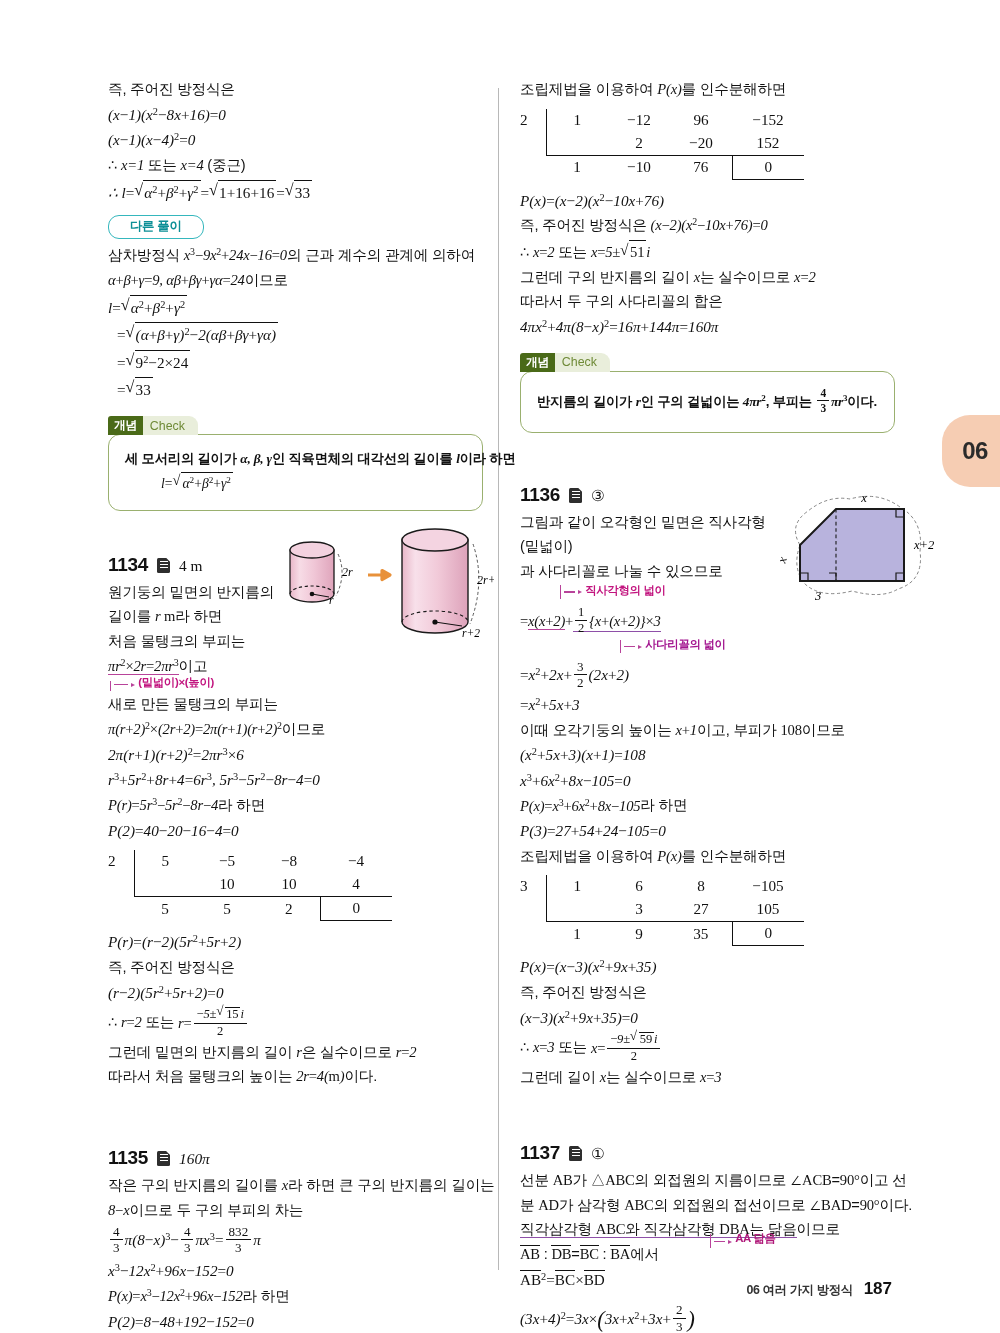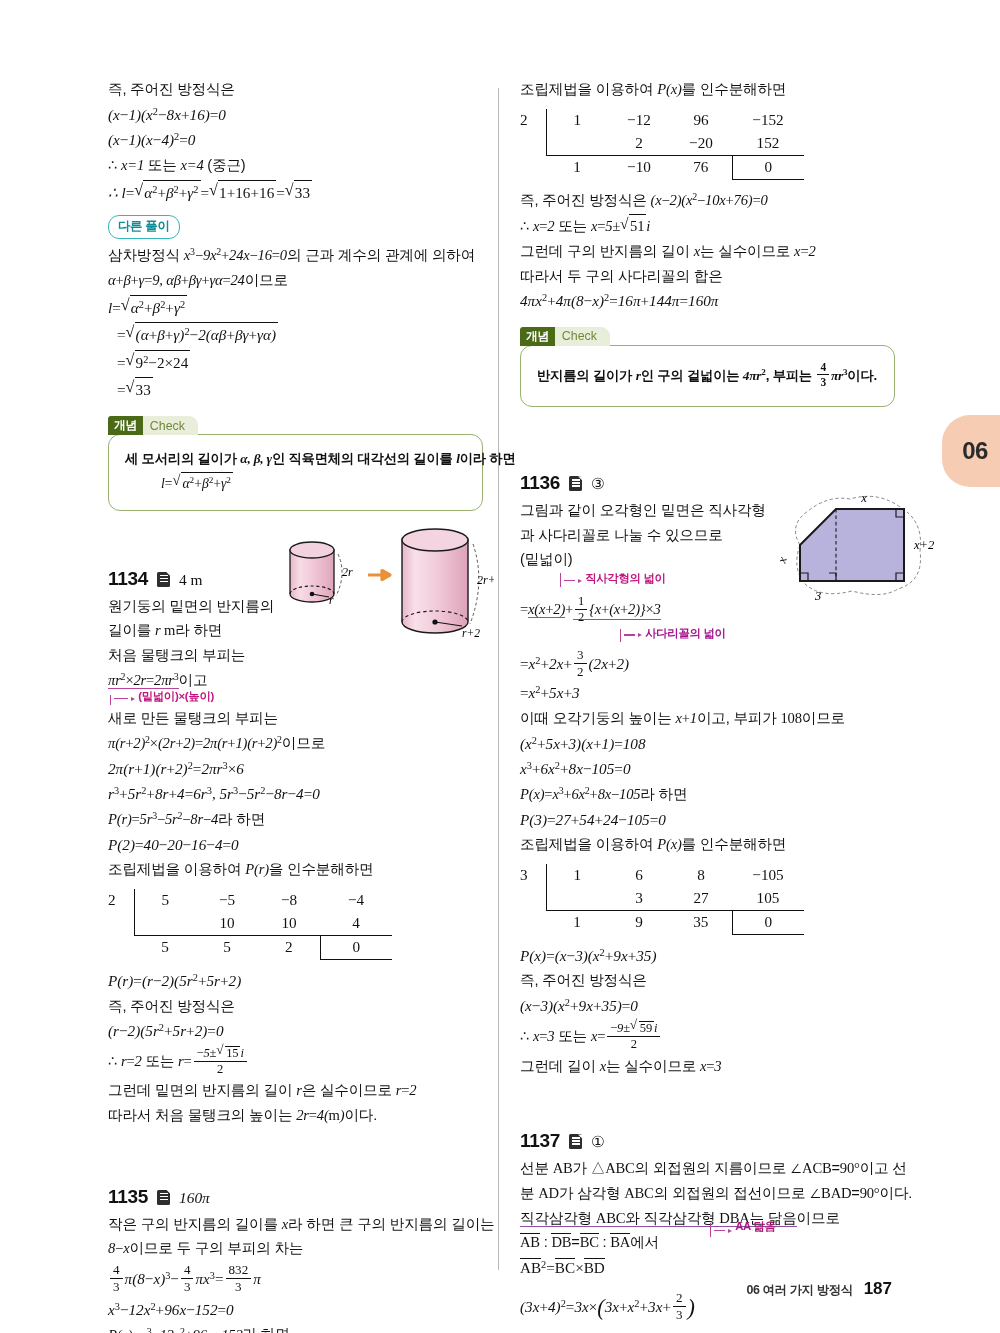--- a/index.html
+++ b/index.html
@@ -66,25 +66,25 @@
     background:#fff; clip-path:polygon(100% 0,0 0,100% 100%);
   }
   .ans-val { font-size:15.4px; }
 
   
   .badge-alt {
     display:inline-block;
     font-family:"Liberation Sans", sans-serif; font-weight:bold;
     font-size:12.4px; color:#0c8f96; letter-spacing:-.3px;
     border:1.4px solid #35b7bd; border-radius:11px;
-    padding:2px 9px 3px; margin:9px 0 5px;
+    padding:2px 21px 3px; margin:9px 0 5px;
     background:#fff;
   }
 
-  .concept-wrap { margin:13px 0 20px; position:relative; }
+  .concept-wrap { margin:13px 0 6px; position:relative; }
   .concept-tabrow { display:flex; align-items:stretch; height:19px; }
   .concept-tab-a {
     background:#4a6a18; color:#fff;
     font-family:"Liberation Sans", sans-serif; font-weight:bold; font-size:11.8px;
     padding:1px 6px 0; display:flex; align-items:center; letter-spacing:-.4px;
     border-radius:3px 0 0 0;
   }
   .concept-tab-b {
     background:#e9eedb; color:#6f8a37;
     font-family:"Liberation Sans", sans-serif; font-size:12.4px;
@@ -263,23 +263,20 @@
       </div>
       <div class="ln">
         <span class="mth"><i class="v">r</i><sup>3</sup><span class="op">+</span>5<i class="v">r</i><sup>2</sup><span class="op">+</span>8<i class="v">r</i><span class="op">+</span>4<span class="op">=</span>6<i class="v">r</i><sup>3</sup>, 5<i class="v">r</i><sup>3</sup><span class="op">−</span>5<i class="v">r</i><sup>2</sup><span class="op">−</span>8<i class="v">r</i><span class="op">−</span>4<span class="op">=</span>0</span>
       </div>
       <div class="ln mix">
         <span class="mth"><i class="v">P</i>(<i class="v">r</i>)<span class="op">=</span>5<i class="v">r</i><sup>3</sup><span class="op">−</span>5<i class="v">r</i><sup>2</sup><span class="op">−</span>8<i class="v">r</i><span class="op">−</span>4</span>라 하면
       </div>
       <div class="ln">
         <span class="mth"><i class="v">P</i>(2)<span class="op">=</span>40<span class="op">−</span>20<span class="op">−</span>16<span class="op">−</span>4<span class="op">=</span>0</span>
       </div>
-      <div class="ln mix">
-        조립제법을 이용하여 <span class="mth"><i class="v">P</i>(<i class="v">r</i>)</span>을 인수분해하면
-      </div>
 
       <div class="synth">
         <table>
           <tbody>
               <tr>
             <td class="divisor mth up">2</td>
             <td class="c vbar mth up">5</td>
             <td class="c mth up">−5</td>
             <td class="c mth up">−8</td>
             <td class="last mth up">−4</td>
@@ -378,20 +375,23 @@
             <td class="divisor"></td>
             <td class="c mth up">1</td>
             <td class="c mth up">−10</td>
             <td class="c mth up">76</td>
             <td class="last boxed mth up">0</td>
           </tr>
         </tbody>
           </table>
       </div>
 
+      <div class="ln">
+        <span class="mth"><i class="v">P</i>(<i class="v">x</i>)<span class="op">=</span>(<i class="v">x</i><span class="op">−</span>2)(<i class="v">x</i><sup>2</sup><span class="op">−</span>10<i class="v">x</i><span class="op">+</span>76)</span>
+      </div>
       <div class="ln mix">
         즉, 주어진 방정식은 <span class="mth">(<i class="v">x</i><span class="op">−</span>2)(<i class="v">x</i><sup>2</sup><span class="op">−</span>10<i class="v">x</i><span class="op">+</span>76)<span class="op">=</span>0</span>
       </div>
       <div class="ln mix">
         ∴ <span class="mth"><i class="v">x</i><span class="op">=</span>2</span> 또는 <span class="mth"><i class="v">x</i><span class="op">=</span>5±<span class="rad"><span class="op">51</span></span><i class="v">i</i></span>
       </div>
       <div class="ln mix">
         그런데 구의 반지름의 길이 <span class="mth"><i class="v">x</i></span>는 실수이므로 <span class="mth"><i class="v">x</i><span class="op">=</span>2</span>
       </div>
       <div class="ln kr">따라서 두 구의 사다리꼴의 합은</div>
@@ -415,22 +415,22 @@
     <div class="sp26"></div>
     <div class="sp8"></div>
 
     <div>
       <div class="prob-head">
         <span class="prob-num">1136</span>
         <span class="ans-icon"></span>
         <span class="ans-val">③</span>
       </div>
       <div class="ln kr">그림과 같이 오각형인 밑면은 직사각형</div>
+      <div class="ln kr">(밑넓이)</div>
       <div class="ln kr">과 사다리꼴로 나눌 수 있으므로</div>
-      <div class="ln kr">(밑넓이)</div>
 
       <div class="callout">
         <div class="elbow" style="left:40px; top:-2px;">
           <div class="stem" style="height:14px;"></div>
           <div class="arm" style="width:11px;"></div>
           <div class="tip"></div>
           <div class="lbl anno magenta">직사각형의 넓이</div>
         </div>
       </div>
       <div class="sp20"></div>

